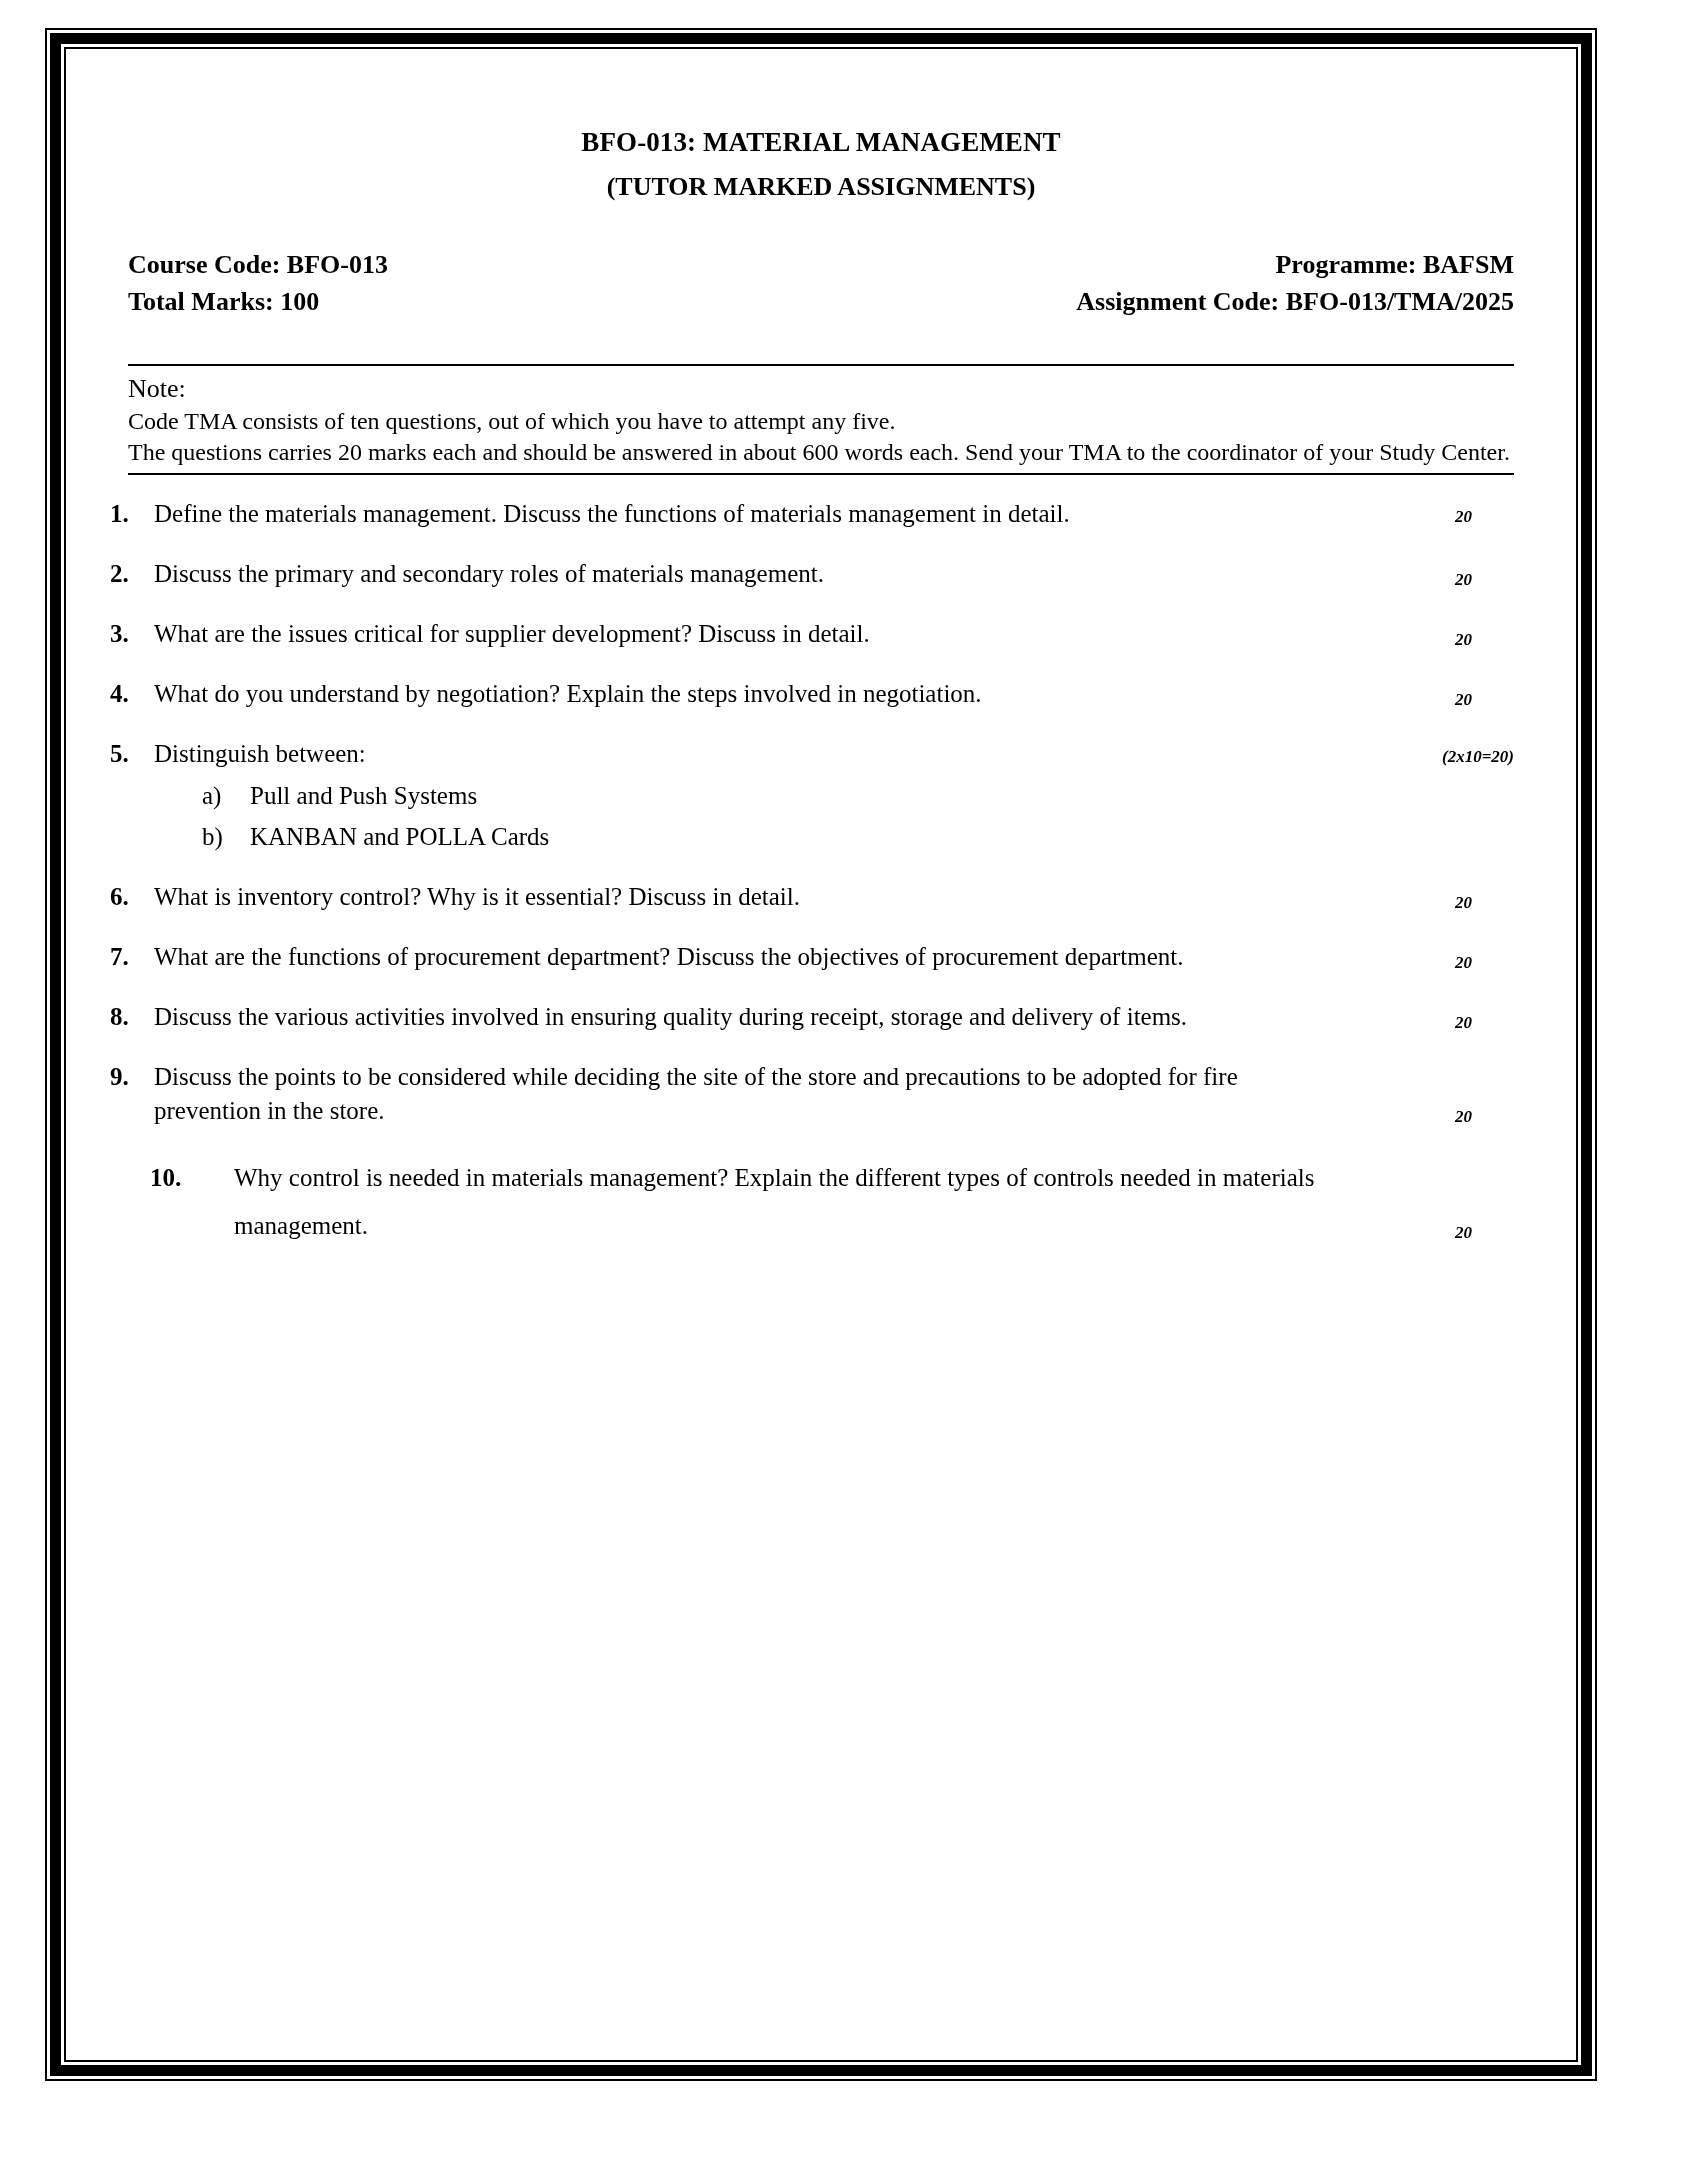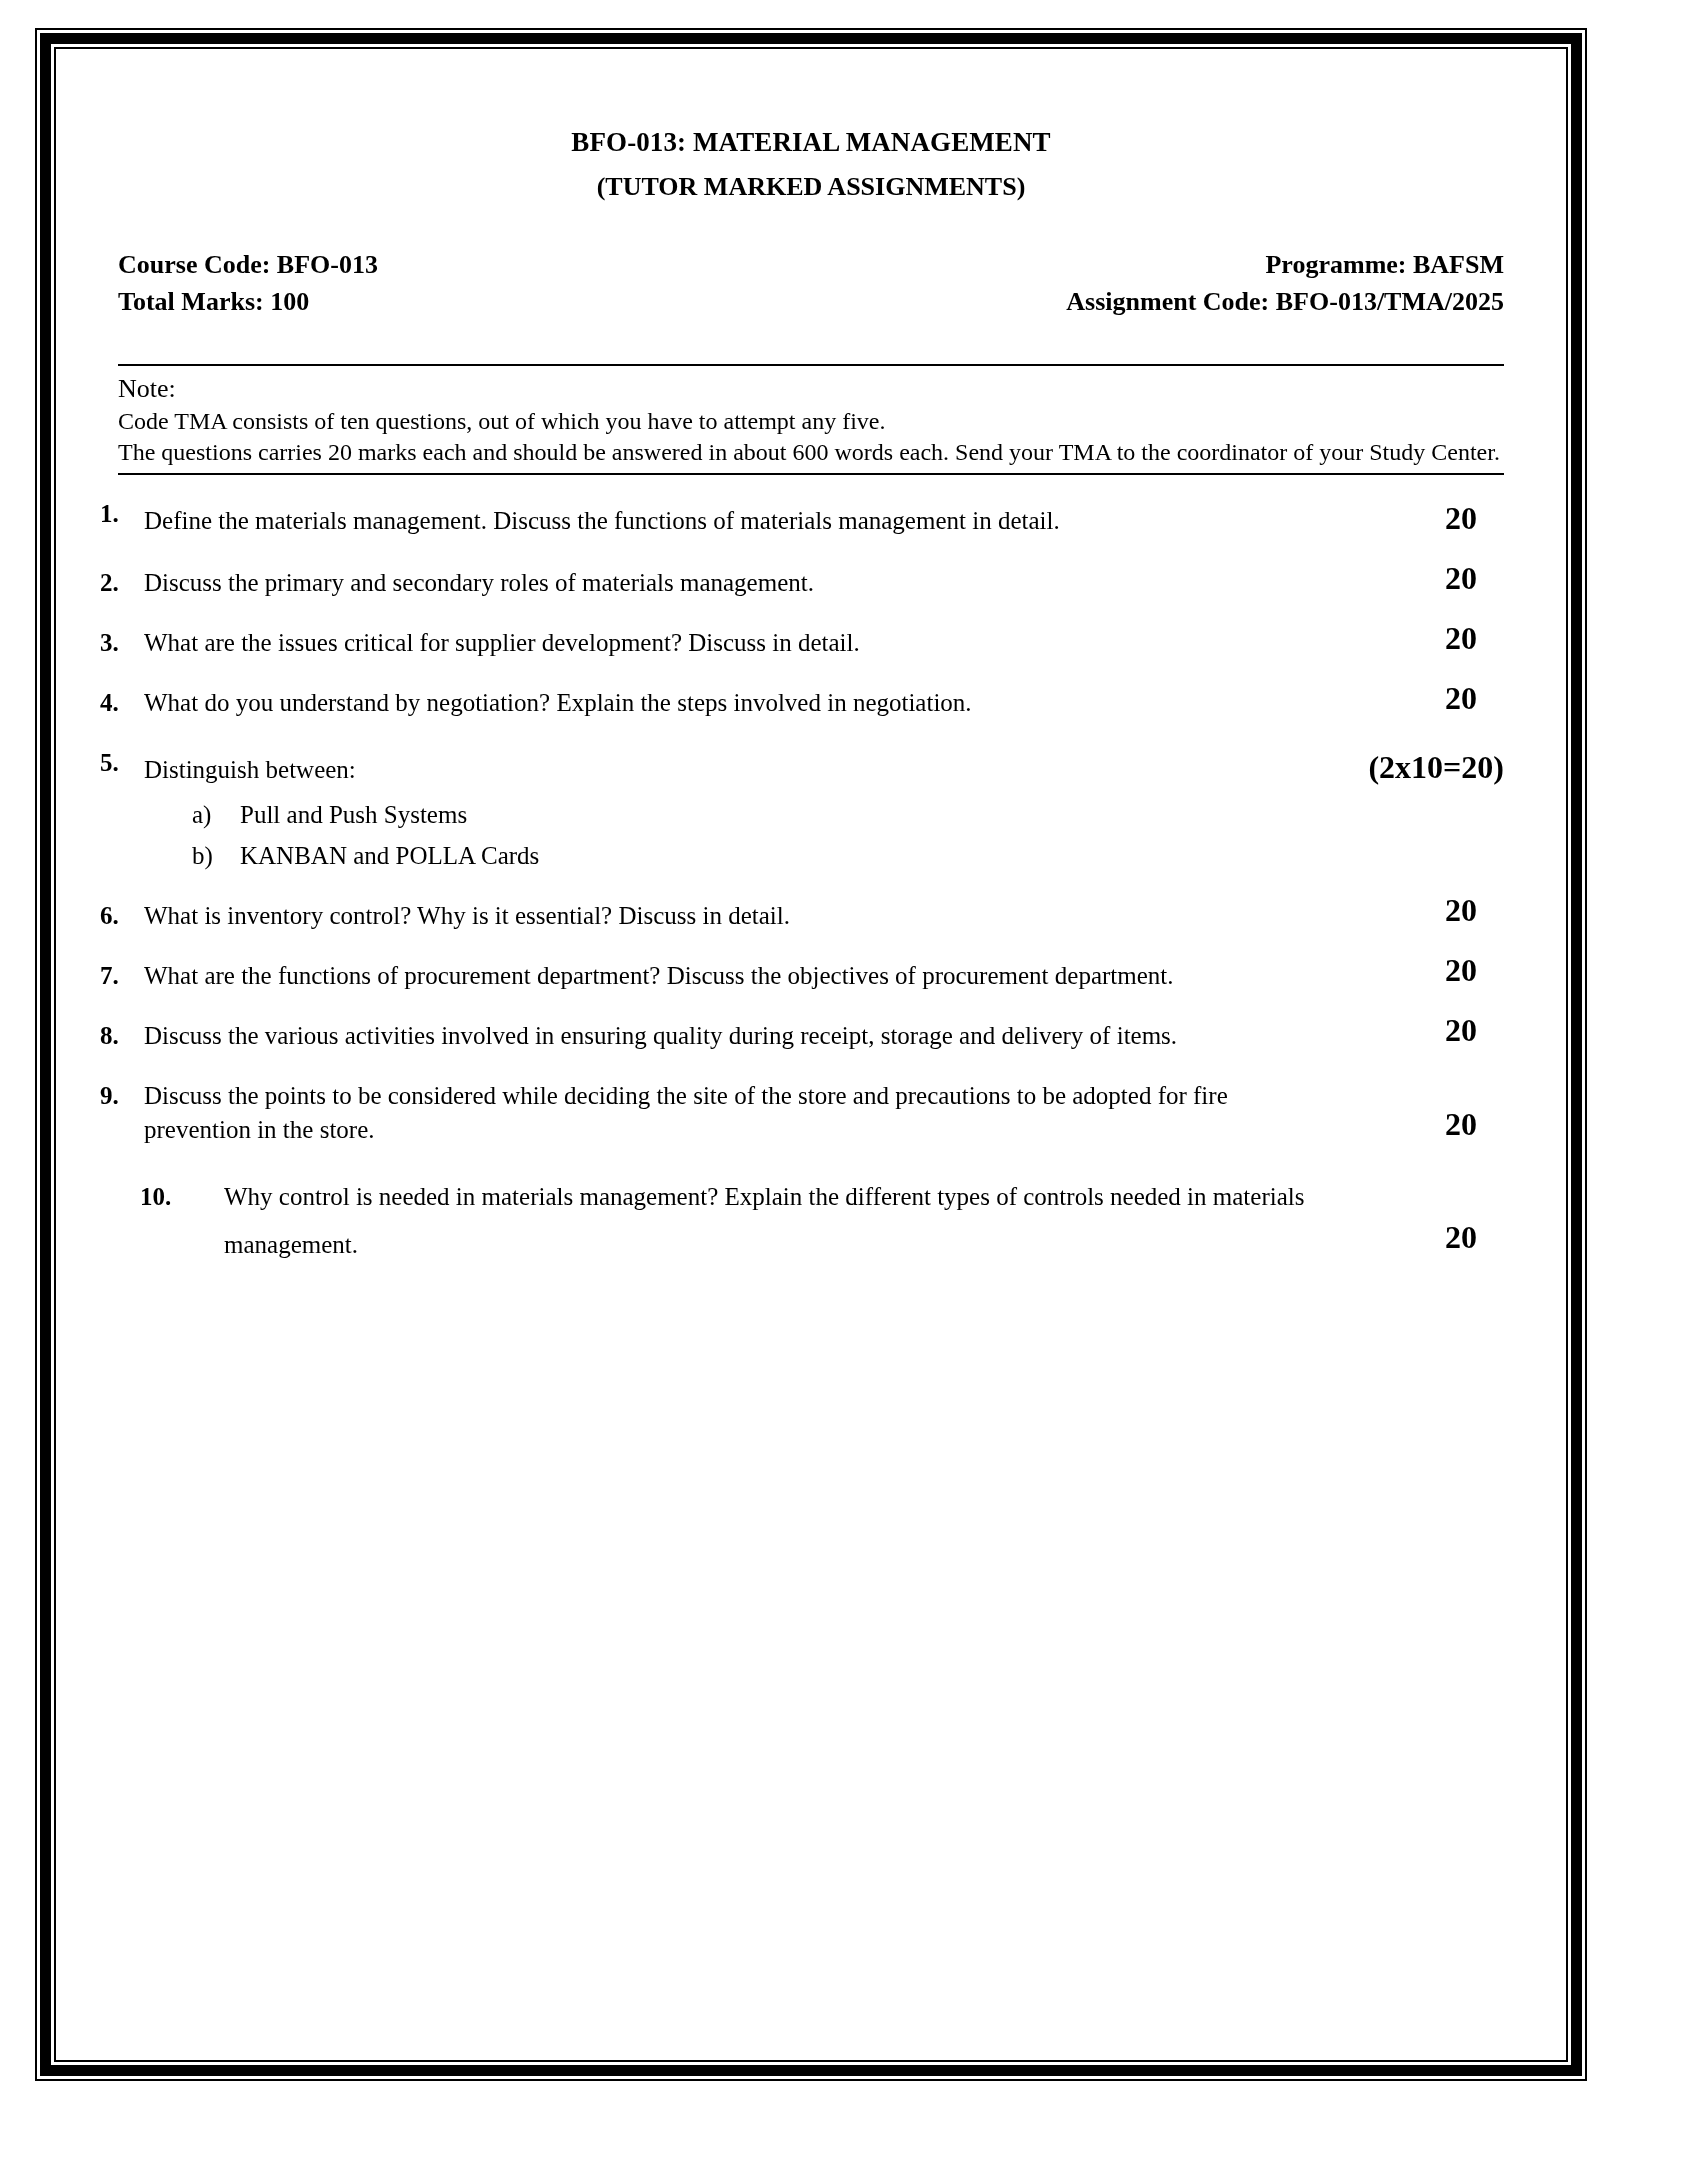--- a/index.html
+++ b/index.html
@@ -11,21 +11,21 @@
     width: 1683px;
     height: 2178px;
     font-family: "Liberation Serif", "DejaVu Serif", serif;
     color: #000000;
     -webkit-font-smoothing: antialiased;
   }
 
   
   .page-frame {
     position: absolute;
-    left: 35px;
+    left: 45px;
     top: 28px;
     width: 1552px;
     height: 2053px;
     box-sizing: border-box;
     border: 2px solid #000;
     padding: 3px;
     background: #ffffff;
   }
   .page-frame-inner {
     box-sizing: border-box;
@@ -135,25 +135,26 @@
     display: flex;
     align-items: baseline;
     justify-content: space-between;
   }
   .q-line .q-line-text {
     flex: 1 1 auto;
     padding-right: 18px;
   }
   .marks {
     font-weight: bold;
-    font-size: 32px;
+    font-size: 17px;
     flex: 0 0 auto;
     white-space: nowrap;
     text-align: left;
     min-width: 59px;
+    font-style: italic;
   }
   .marks.wide { min-width: 149px; text-align: right; }
 
   
   .q-flow {
     position: relative;
   }
   .q-flow .q-flow-text {
     display: block;
     width: 1163px;

